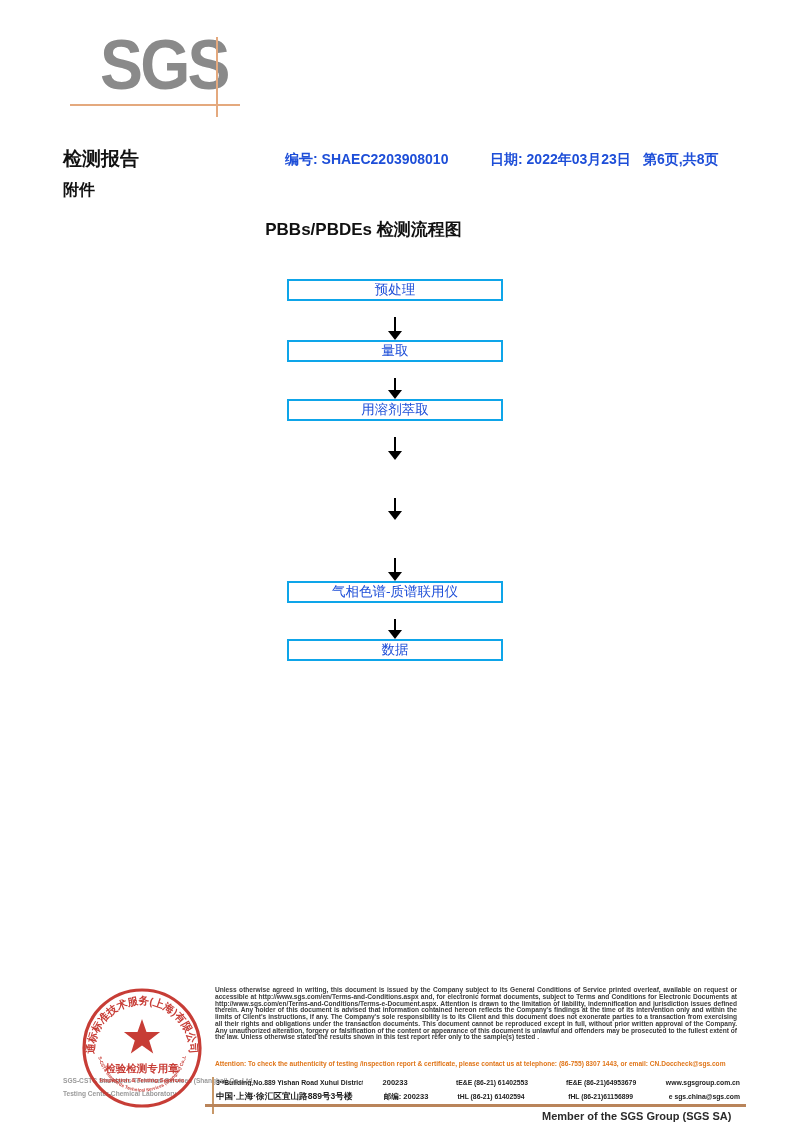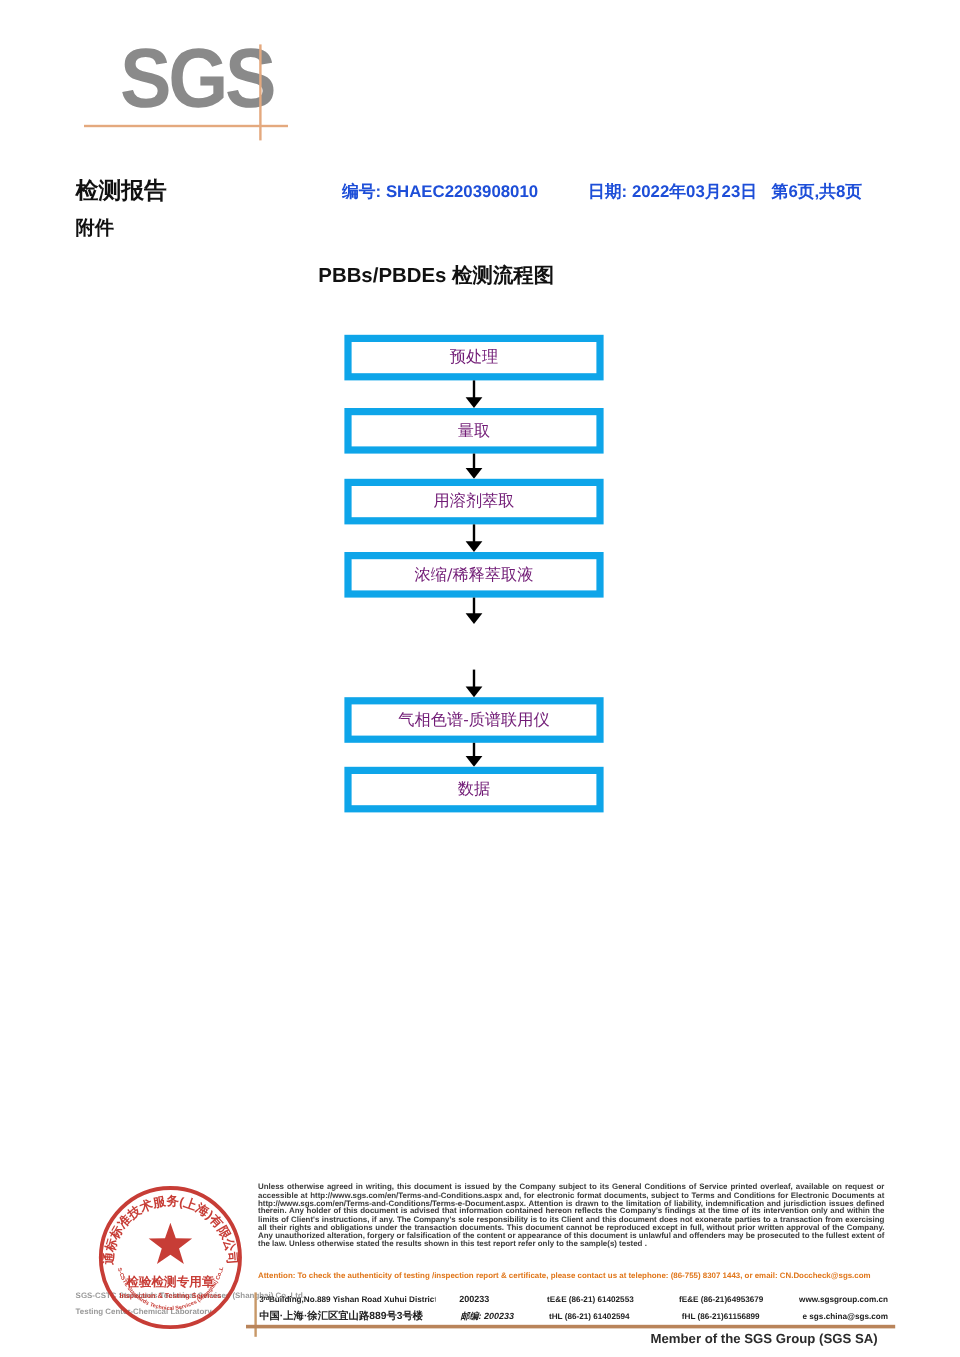--- a/index.html
+++ b/index.html
@@ -17,23 +17,23 @@
   
   .report-title{position:absolute;left:63px;top:146px;font-size:19px;font-weight:700;color:#111;}
   .hdr{position:absolute;top:151px;font-size:14px;font-weight:600;color:#1d4ed8;white-space:nowrap;}
   .hdr-no{left:285px;}
   .hdr-date{left:490px;}
   .hdr-pages{left:643px;}
   .attachment{position:absolute;left:63px;top:180px;font-size:16px;font-weight:700;color:#111;}
   
   .fc-title{position:absolute;left:0;top:218px;width:727px;text-align:center;font-size:17px;font-weight:700;color:#111;}
   .fc-box{
-    position:absolute;left:287px;width:216px;height:38px;box-sizing:border-box;
-    border:6px solid #0ea5e9;background:#fff;display:flex;align-items:center;justify-content:center;
-    font-family:"DejaVu Serif","Liberation Serif",serif;font-size:13.5px;color:#701a75;
+    position:absolute;left:287px;width:216px;height:22px;box-sizing:border-box;
+    border:2px solid #0ea5e9;background:#fff;display:flex;align-items:center;justify-content:center;
+    font-family:"DejaVu Serif","Liberation Serif",serif;font-size:13.5px;color:#1d4ed8;
   }
   .fc-arrow{position:absolute;left:388px;width:14px;}
   .fc-arrow .line{position:absolute;left:6px;top:0;width:2px;height:calc(100% - 8px);background:#000;}
   .fc-arrow .head{position:absolute;left:0;bottom:0;width:0;height:0;
     border-left:7px solid transparent;border-right:7px solid transparent;border-top:9px solid #000;}
   
   .legal{
     position:absolute;left:215px;top:987px;width:522px;
     font-size:6.6px;line-height:6.75px;font-weight:700;color:#3c3c3c;text-align:justify;
   }
@@ -43,21 +43,21 @@
   }
   
   .addr-block{position:absolute;left:216px;top:1078px;width:524px;}
   .addr-row{display:flex;align-items:baseline;white-space:nowrap;height:13px;gap:20px;}
   .addr-row .c1{width:176px;font-size:6.8px;color:#222;font-weight:600;overflow:hidden;}
   .addr-row .c2{width:64px;font-size:7.5px;color:#222;font-weight:600;}
   .addr-row .c3{width:108px;font-size:6.8px;color:#222;font-weight:600;}
   .addr-row .c4{width:96px;font-size:6.8px;color:#222;font-weight:600;}
   .addr-row .c5{flex:1;font-size:6.8px;color:#222;font-weight:600;}
   .addr-row.cn .c1{font-size:8.6px;font-weight:700;}
-  .addr-row.cn .c2{font-weight:700;font-style:italic;}
+  .addr-row.cn .c2{font-weight:700;}
   .vline-tan{position:absolute;left:212px;top:1077px;width:1.5px;height:37px;background:#c89868;}
   .hline-tan{position:absolute;left:205px;top:1104px;width:541px;height:2.5px;background:#b9845a;}
   .member{position:absolute;left:542px;top:1110px;font-size:11px;font-weight:700;color:#2b2b2b;}
   
   .company-gray{position:absolute;left:63px;color:#9a9a9a;font-size:6.6px;font-weight:600;white-space:nowrap;}
   .stamp-svg{position:absolute;left:78px;top:984px;width:128px;height:128px;opacity:.95;}
 </style>
 </head>
 <body>
 
@@ -92,21 +92,20 @@
       <div class="line"></div>
       <div class="head"></div>
     </div>
 
   <div class="fc-box" style="top:399px">用溶剂萃取</div>
   <div class="fc-arrow" style="top:437px;height:23px">
       <div class="line"></div>
       <div class="head"></div>
     </div>
 
-  <div class="fc-box" style="top:460px">浓缩/稀释萃取液</div>
   <div class="fc-arrow" style="top:498px;height:22px">
       <div class="line"></div>
       <div class="head"></div>
     </div>
 
   <div class="fc-arrow" style="top:558px;height:23px">
       <div class="line"></div>
       <div class="head"></div>
     </div>
 

